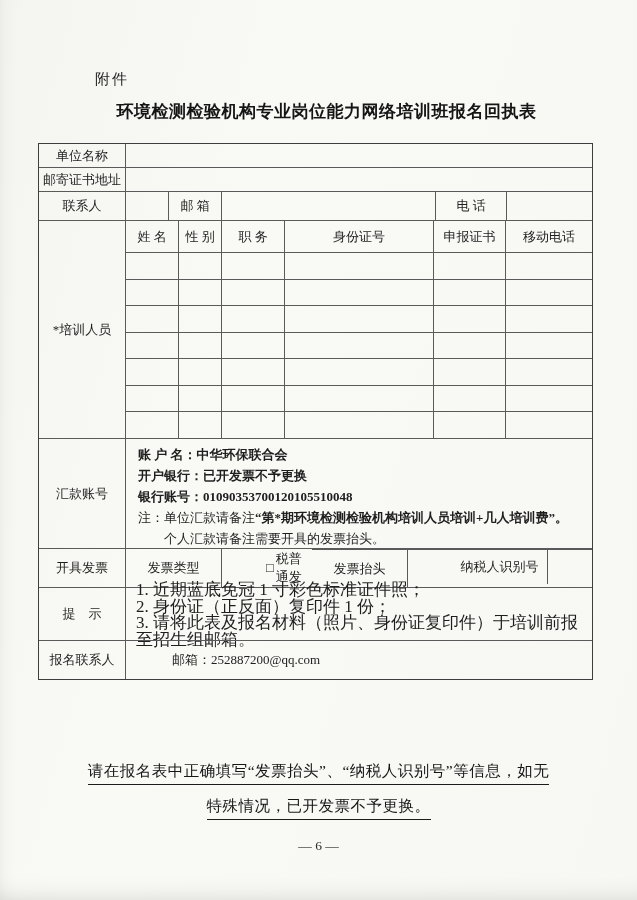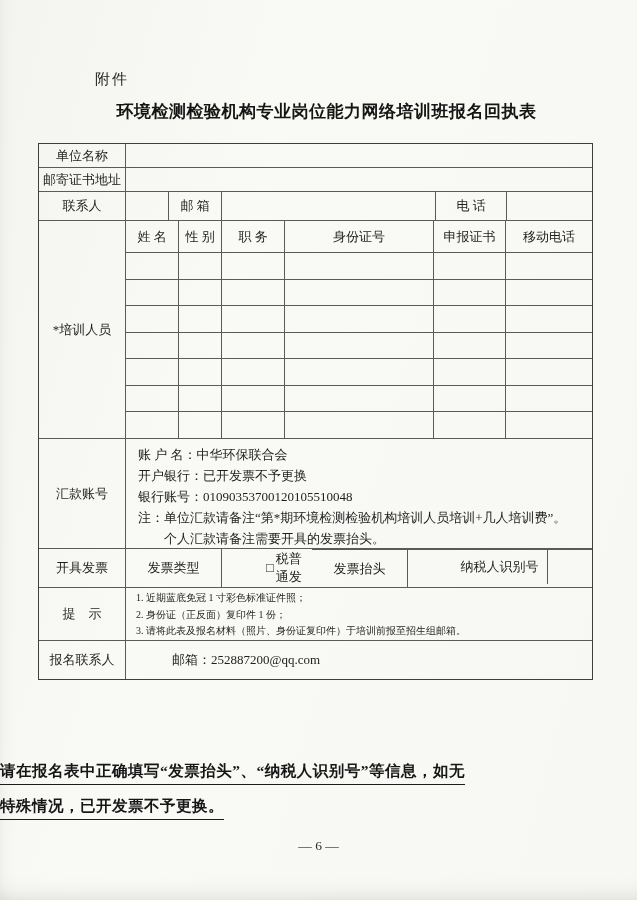--- a/index.html
+++ b/index.html
@@ -65,45 +65,45 @@
   .tcell { border-right:1px solid #5a5a5a; flex:none; }
   .tcell:last-child { border-right:none; }
   .tc1{width:53px}.tc2{width:43px}.tc3{width:63px}.tc4{width:149px}.tc5{width:72px}.tc6{flex:1}
 
   
   .r-remit { height:110px; }
   .remit-content {
     flex:1; padding:5px 6px 0 12px; line-height:21px;
     display:block;
   }
-  .bold { font-weight:normal; }
+  .bold { font-weight:bold; }
   .remit-note2 { padding-left:26px; }
 
   
   .inv-right { flex:1; display:flex; }
   .inv-row { display:flex; border-top:1px solid #5a5a5a; }
   .inv-right > .inv-row:first-child { border-top:none; }
   .inv-r1 { height:38px; } .inv-r2 { height:38px; } .inv-r3 { height:35px; }
   .inv-value { flex:1; display:flex; align-items:center; justify-content:flex-start; padding-left:44px; border-right:none; }
   .checkbox-glyph { margin-right:2px; font-size:13px; }
 
   
   .r-tips { height:53px; }
   .tips-content {
-    flex:1; padding:2px 6px 0 10px; font-size:10px; line-height:16.5px;
+    flex:1; padding:2px 6px 0 10px; font-size:17px; line-height:16.5px;
     display:flex; flex-direction:column; justify-content:center;
   }
 
   
   .r-regcontact { height:39px; }
   .reg-content { flex:1; display:flex; align-items:center; padding-left:10px; }
   .reg-email { margin-left:36px; }
 
   
-  .note { position:absolute; left:0; right:0; font-weight:bold; font-size:15.5px; color:#161616; }
+  .note { position:absolute; left:0; right:0; text-align:center; font-weight:normal; font-size:15.5px; color:#161616; }
   .note-1 { top:761px; }
   .note-2 { top:796px; }
   .note span { display:inline-block; border-bottom:1.5px solid #1c1c1c; padding-bottom:2px; letter-spacing:0.5px; }
 
   .page-number { position:absolute; left:0; right:0; top:838px; text-align:center; font-size:13.5px; color:#2a2a2a; }
 </style>
 </head>
 <body>
 
 <div class="page">

